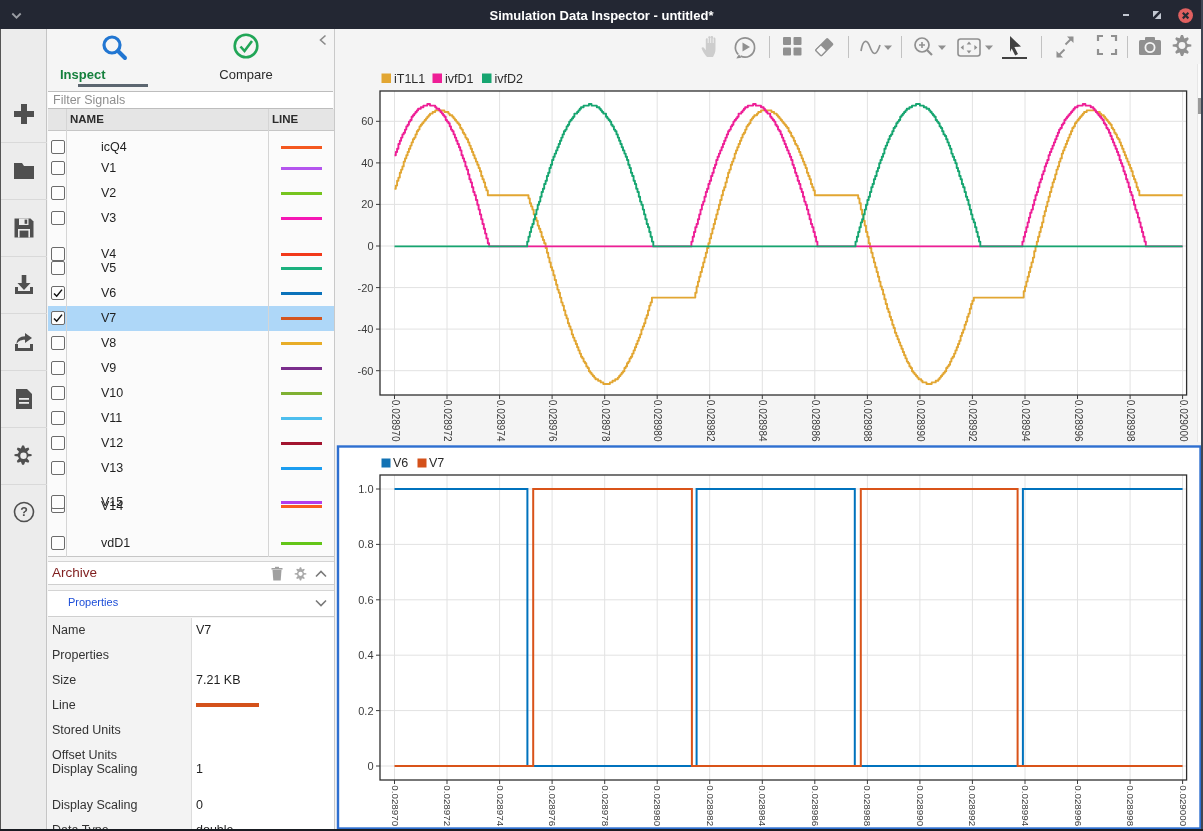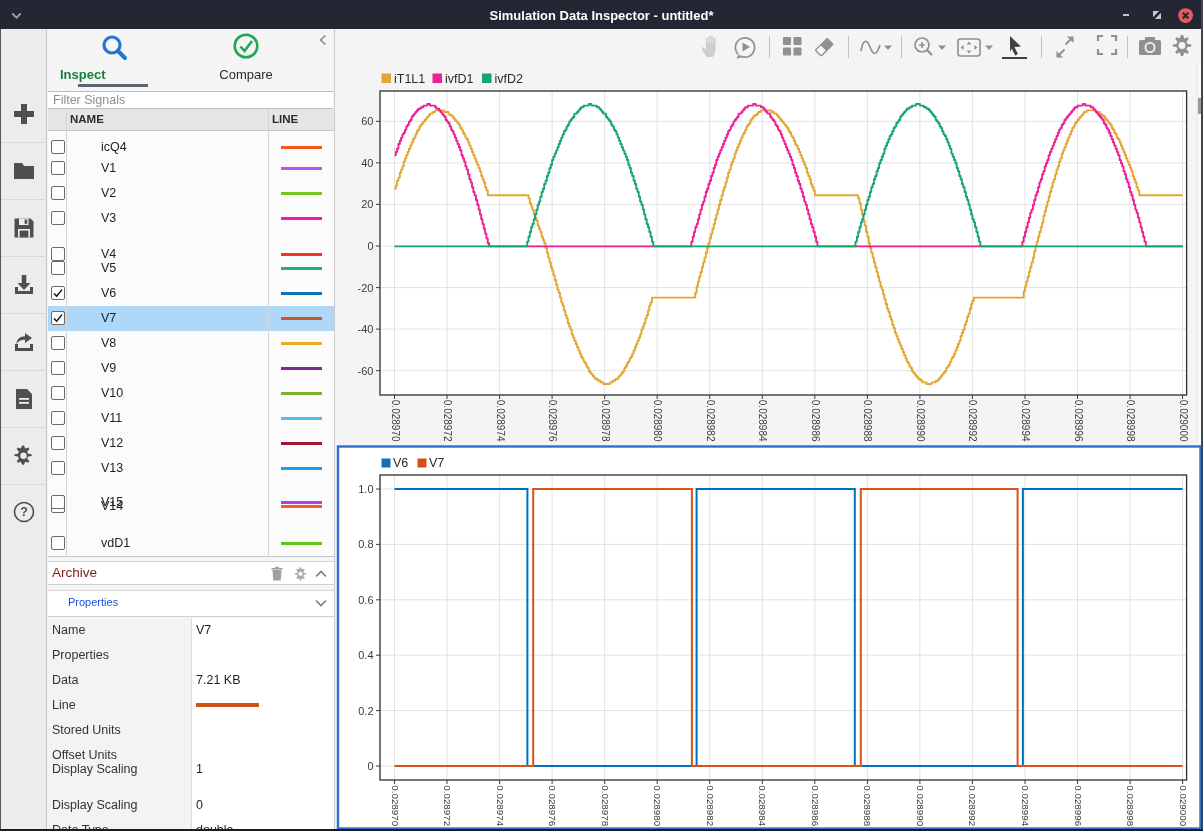--- a/index.html
+++ b/index.html
@@ -201,21 +201,21 @@
 <div style="position:absolute;left:191px;top:617.5px;width:143px;height:213.5px;background:#fff"></div>
 <div style="position:absolute;left:191px;top:617.5px;width:1px;height:213.5px;background:#dcdcdc"></div>
 <div class="prow" style="top:617.5px">
     <span class="pk">Name</span>
     <span class="pv">V7</span>
   </div>
 <div class="prow" style="top:642.5px">
     <span class="pk">Properties</span>
   </div>
 <div class="prow" style="top:667.5px">
-    <span class="pk">Data</span>
+    <span class="pk">Size</span>
     <span class="pv">7.21 KB</span>
   </div>
 <div class="prow" style="top:692.5px">
     <span class="pk">Line</span>
     <span style="position:absolute;left:148px;top:10.5px;width:63px;height:3.6px;background:#d4511a"></span>
   </div>
 <div class="prow" style="top:717.5px">
     <span class="pk">Stored Units</span>
   </div>
 <div class="prow" style="top:742.5px">

